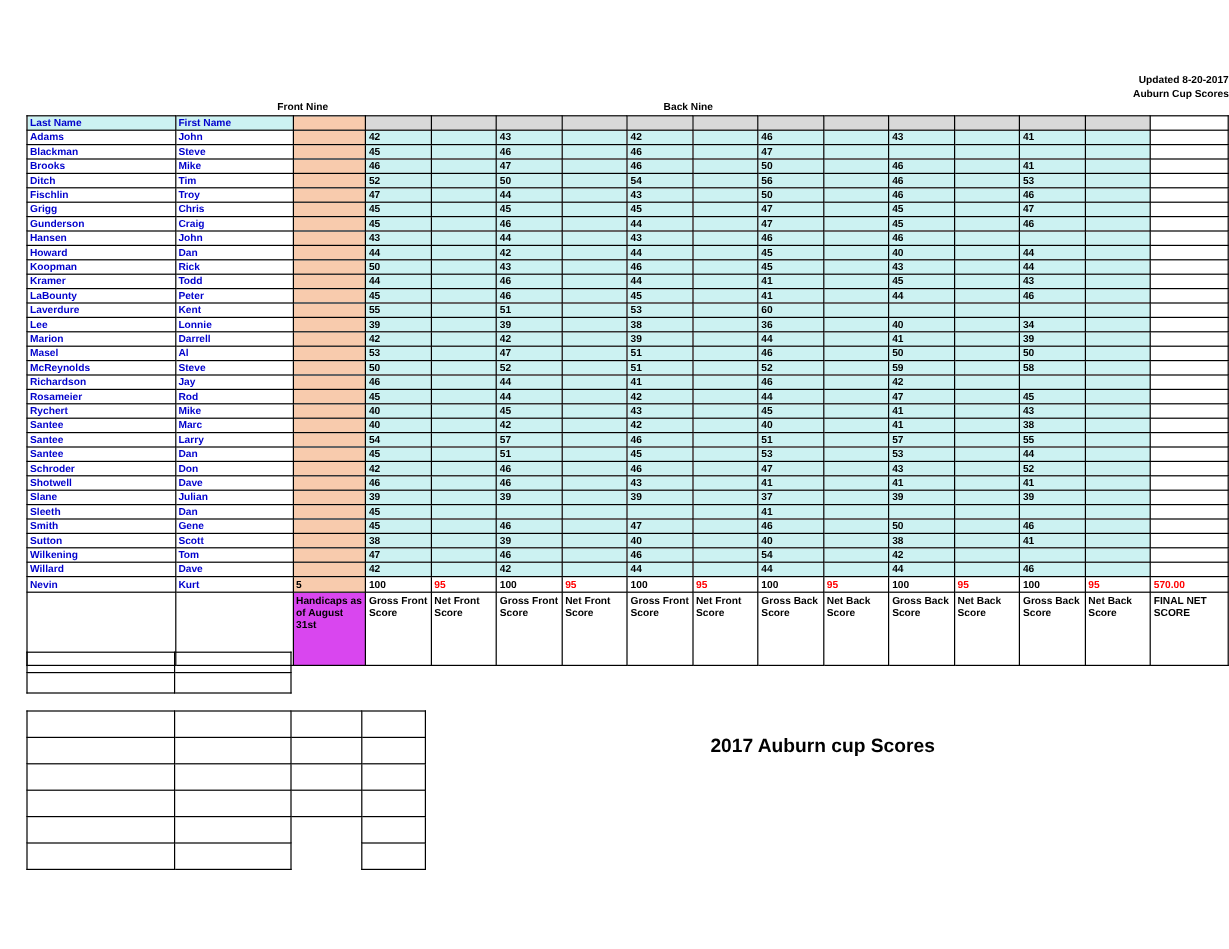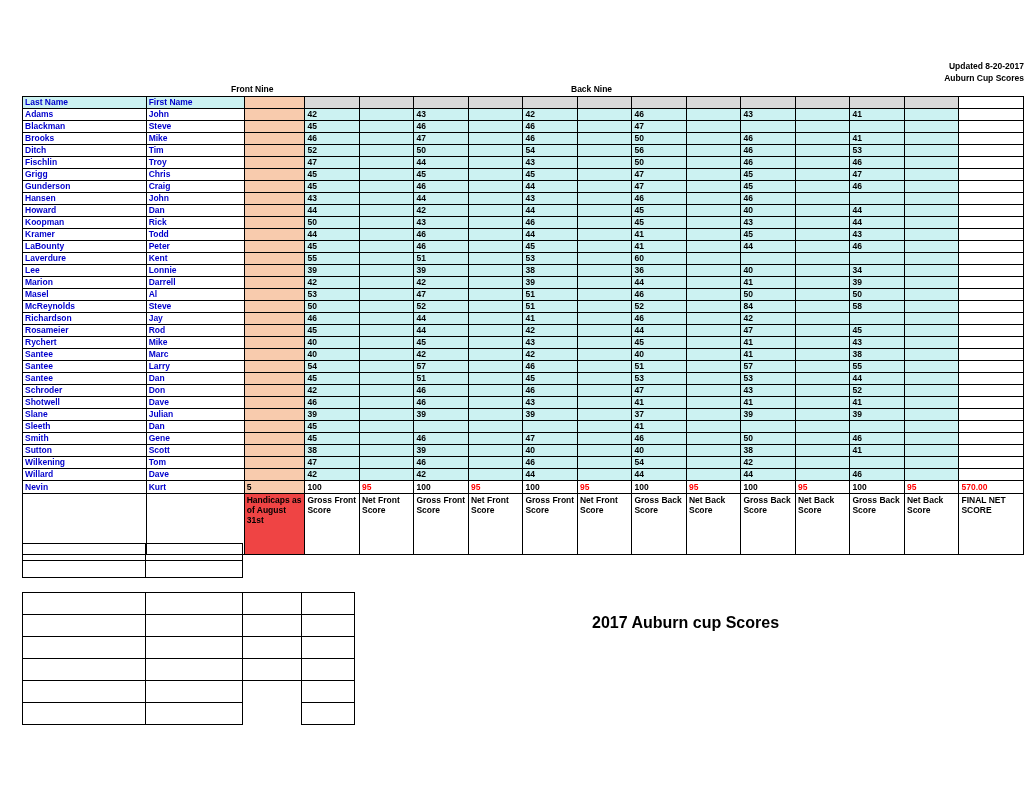--- a/index.html
+++ b/index.html
@@ -33,21 +33,21 @@
     width: 812px;
   }
   .nine-labels span {
     position: absolute;
     font-size: 8.5px;
     font-weight: bold;
     color: #000;
     top: 0;
   }
   .lbl-front { left: 209px; }
-  .lbl-back { left: 525px; padding-left: 24px; }
+  .lbl-back { left: 507px; padding-left: 24px; }
 
   table.main {
     border-collapse: collapse;
     table-layout: fixed;
   }
   table.main td {
     border: 1px solid #000;
     font-size: 8.5px;
     font-weight: bold;
     height: 11px;
@@ -74,21 +74,21 @@
   
   tr.footer td {
     vertical-align: top;
     height: 58px;
     white-space: normal;
     line-height: 10px;
     font-size: 8.5px;
     font-weight: bold;
     padding: 1px 2px;
   }
-  tr.footer td.c-hcp { background: #ef4444; }
+  tr.footer td.c-hcp { background: #d946ef; }
 
   table.blockA {
     position: absolute;
     left: 22px;
     top: 543px;
     border-collapse: collapse;
     table-layout: fixed;
   }
   table.blockA td {
     border: 1px solid #000;
@@ -452,21 +452,21 @@
           <td class="c-first name-cell">Steve</td>
           <td class="c-hcp"></td>
           <td class="c-g cyan num">50</td>
           <td class="c-n cyan num"></td>
           <td class="c-g cyan num">52</td>
           <td class="c-n cyan num"></td>
           <td class="c-g cyan num">51</td>
           <td class="c-n cyan num"></td>
           <td class="c-g cyan num">52</td>
           <td class="c-n cyan num"></td>
-          <td class="c-g cyan num">84</td>
+          <td class="c-g cyan num">59</td>
           <td class="c-n cyan num"></td>
           <td class="c-g cyan num">58</td>
           <td class="c-n cyan num"></td>
           <td class="c-final"></td>
         </tr>
         <tr>
           <td class="c-last name-cell">Richardson</td>
           <td class="c-first name-cell">Jay</td>
           <td class="c-hcp"></td>
           <td class="c-g cyan num">46</td>

